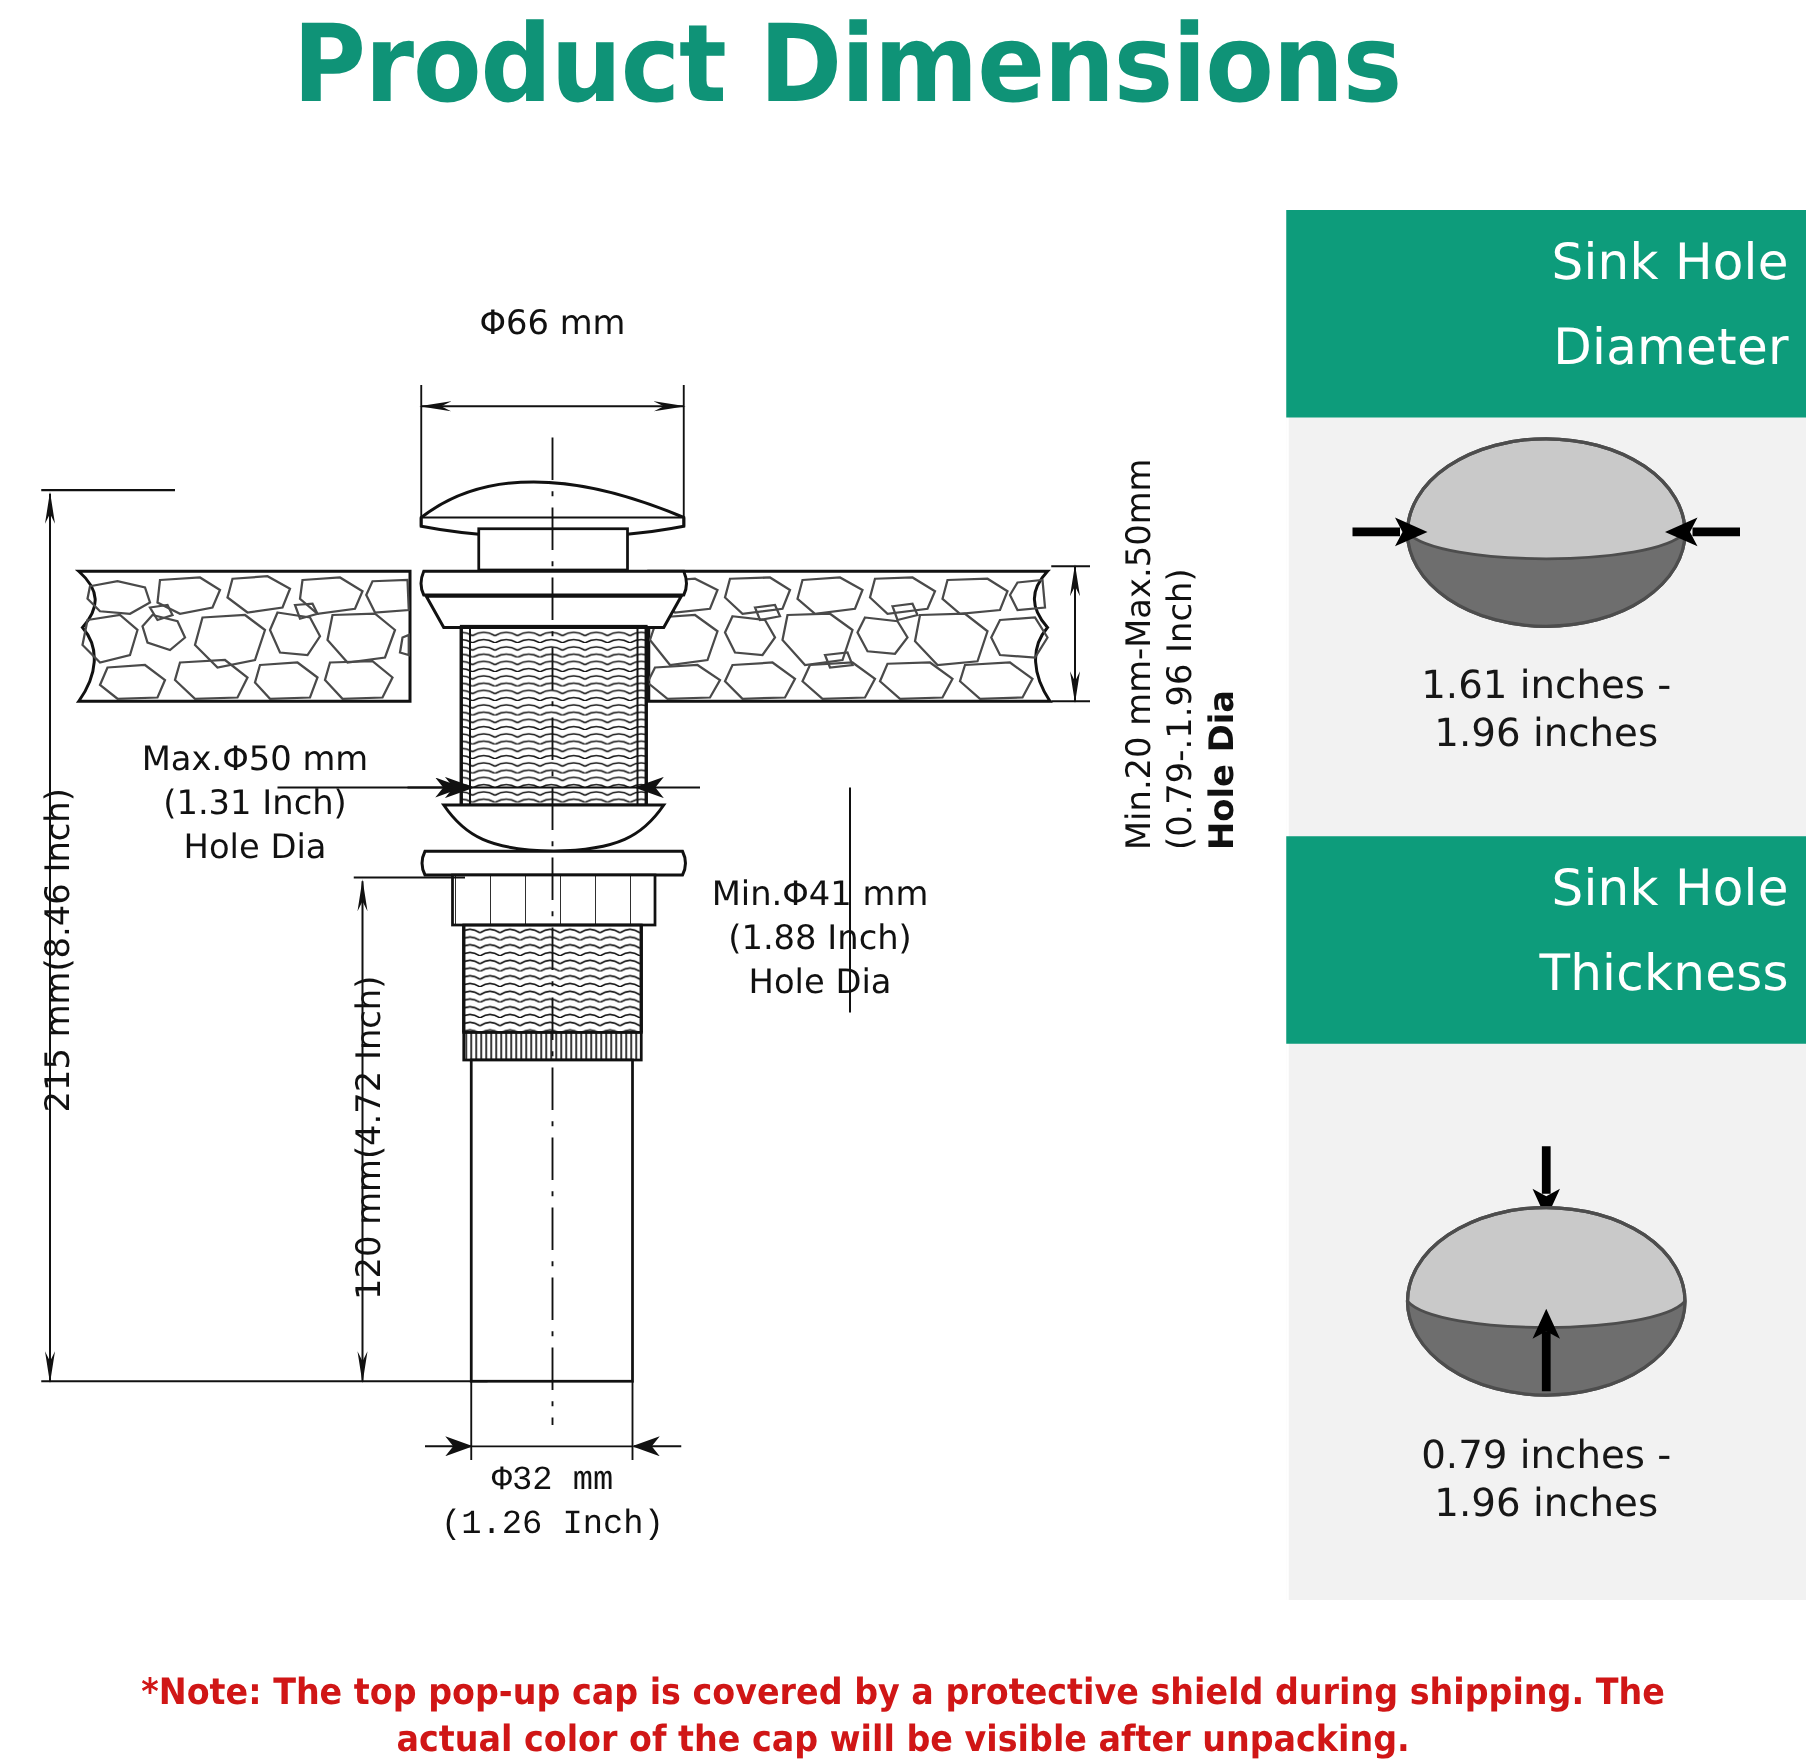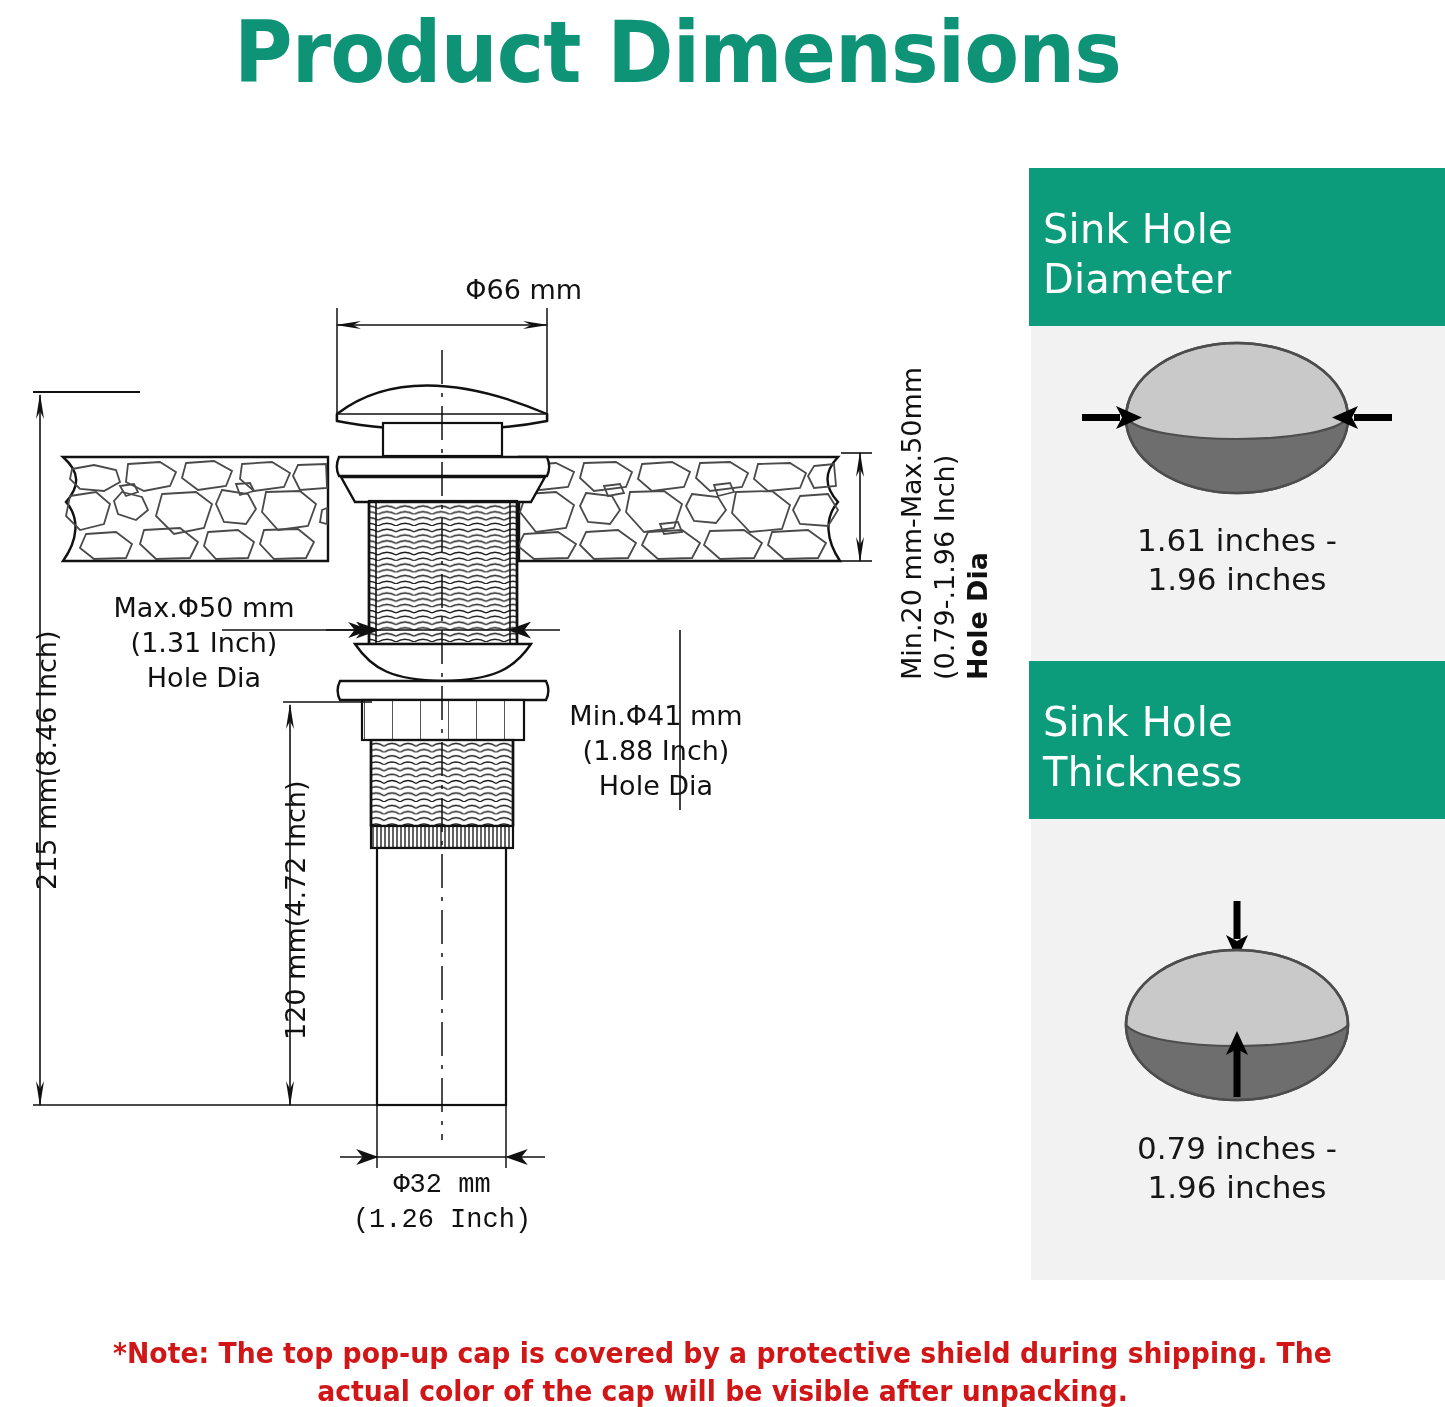--- a/index.html
+++ b/index.html
@@ -74,24 +74,24 @@
     width: 416px;
     height: 1112px;
     background: #f2f2f2;
     box-shadow: inset 2px 0 0 #ffffff;
   }
   .info-card { position: relative; width: 100%; }
   .card-header {
     background: #0d9c7b;
     color: #ffffff;
     font-size: 40px;
-    line-height: 50px;
+    line-height: 68px;
     font-weight: normal;
-    text-align: left;
-    padding: 36px 14px 22px 14px;
+    text-align: right;
+    padding: 8px 14px 22px 14px;
     box-sizing: border-box;
     letter-spacing: 0.2px;
   }
   .card-body {
     position: relative;
     width: 100%;
     box-sizing: border-box;
     padding-top: 0;
     text-align: center;
   }
@@ -313,21 +313,21 @@
 
     <g>
       <line x1="377" y1="985" x2="377" y2="1048" stroke="#111" stroke-width="1.5"></line>
       <line x1="506" y1="985" x2="506" y2="1048" stroke="#111" stroke-width="1.5"></line>
       <line x1="340" y1="1037" x2="377" y2="1037" stroke="#111" stroke-width="1.6" marker-end="url(#arrIn)"></line>
       <line x1="545" y1="1037" x2="507" y2="1037" stroke="#111" stroke-width="1.6" marker-end="url(#arrIn)"></line>
       <line x1="377" y1="1037" x2="506" y2="1037" stroke="#111" stroke-width="1.4"></line>
     </g>
   </svg>
 
-  <div class="dim-label" style="left:302px; top:152px; width:280px;text-align:right;">
+  <div class="dim-label" style="left:302px; top:121px; width:280px;">
     <div>Φ66 mm</div>
   </div>
 
   <div class="rot-label" style="left:30px; top:770px;">215 mm(8.46 Inch)</div>
 
   <div class="dim-label" style="left:98px; top:470px; width:212px;text-align:center;">
     <div>Max.Φ50 mm</div>
     <div>(1.31 Inch)</div>
     <div class="bold">Hole Dia</div>
   </div>

